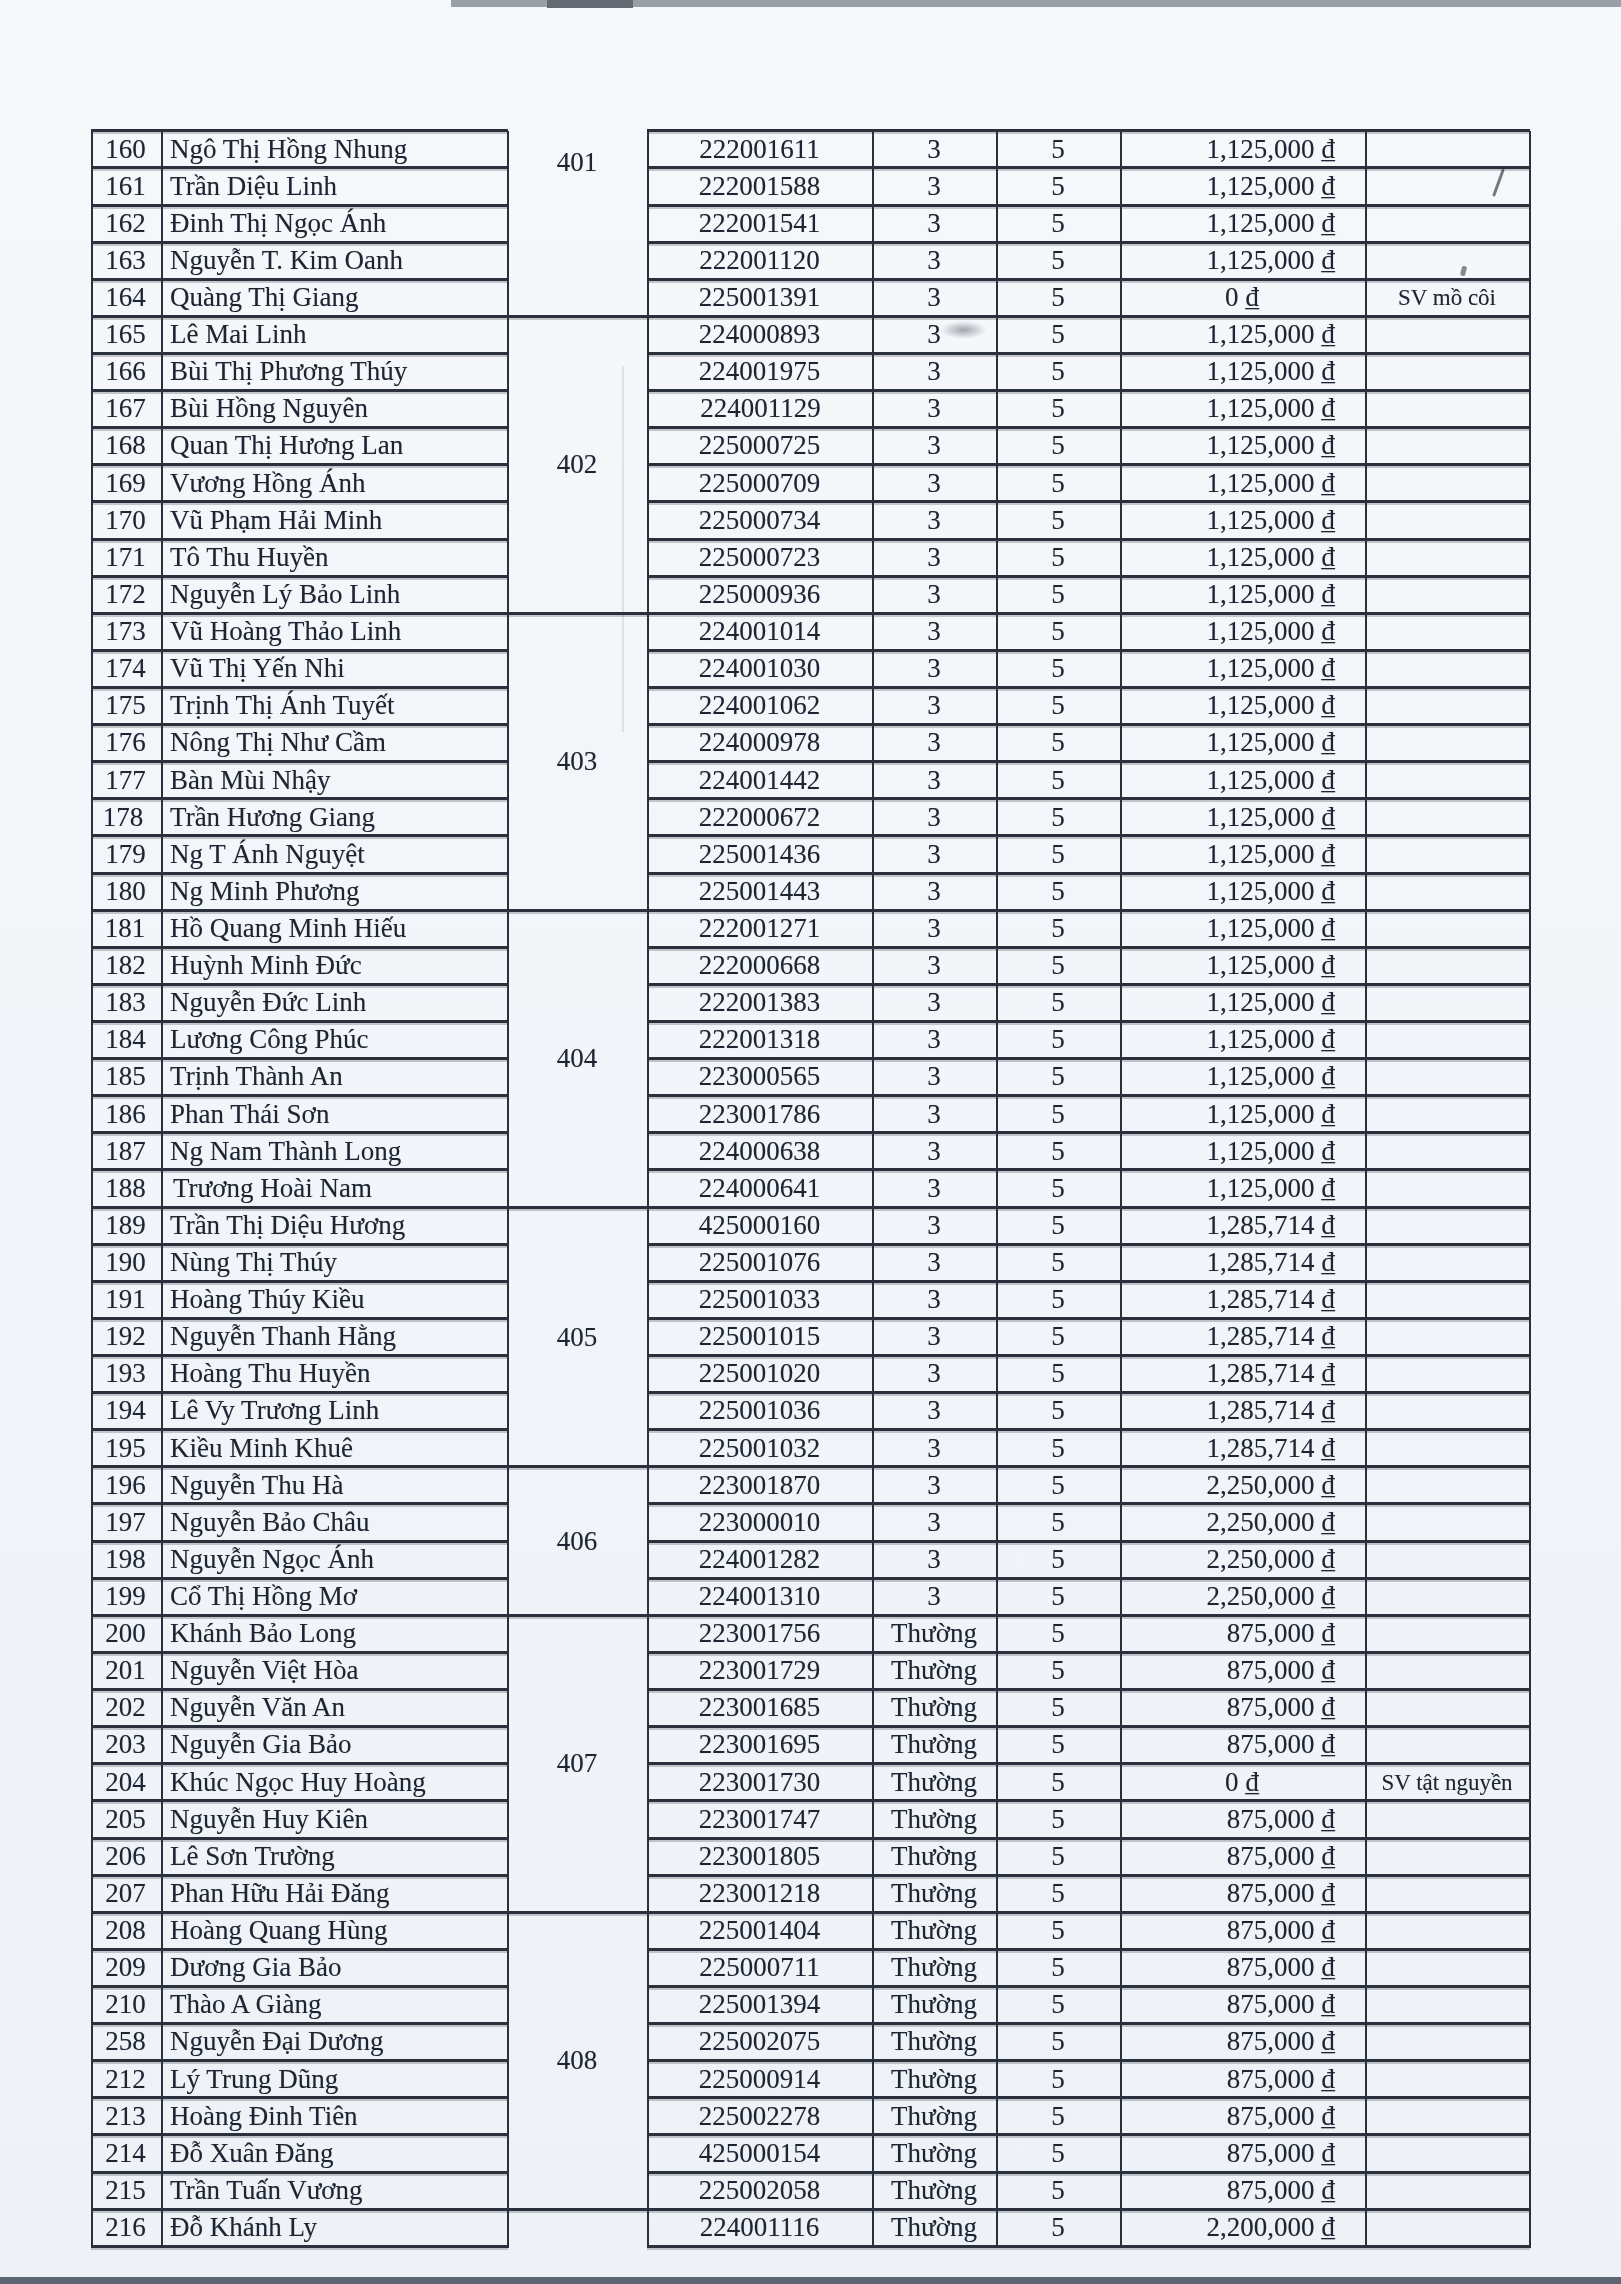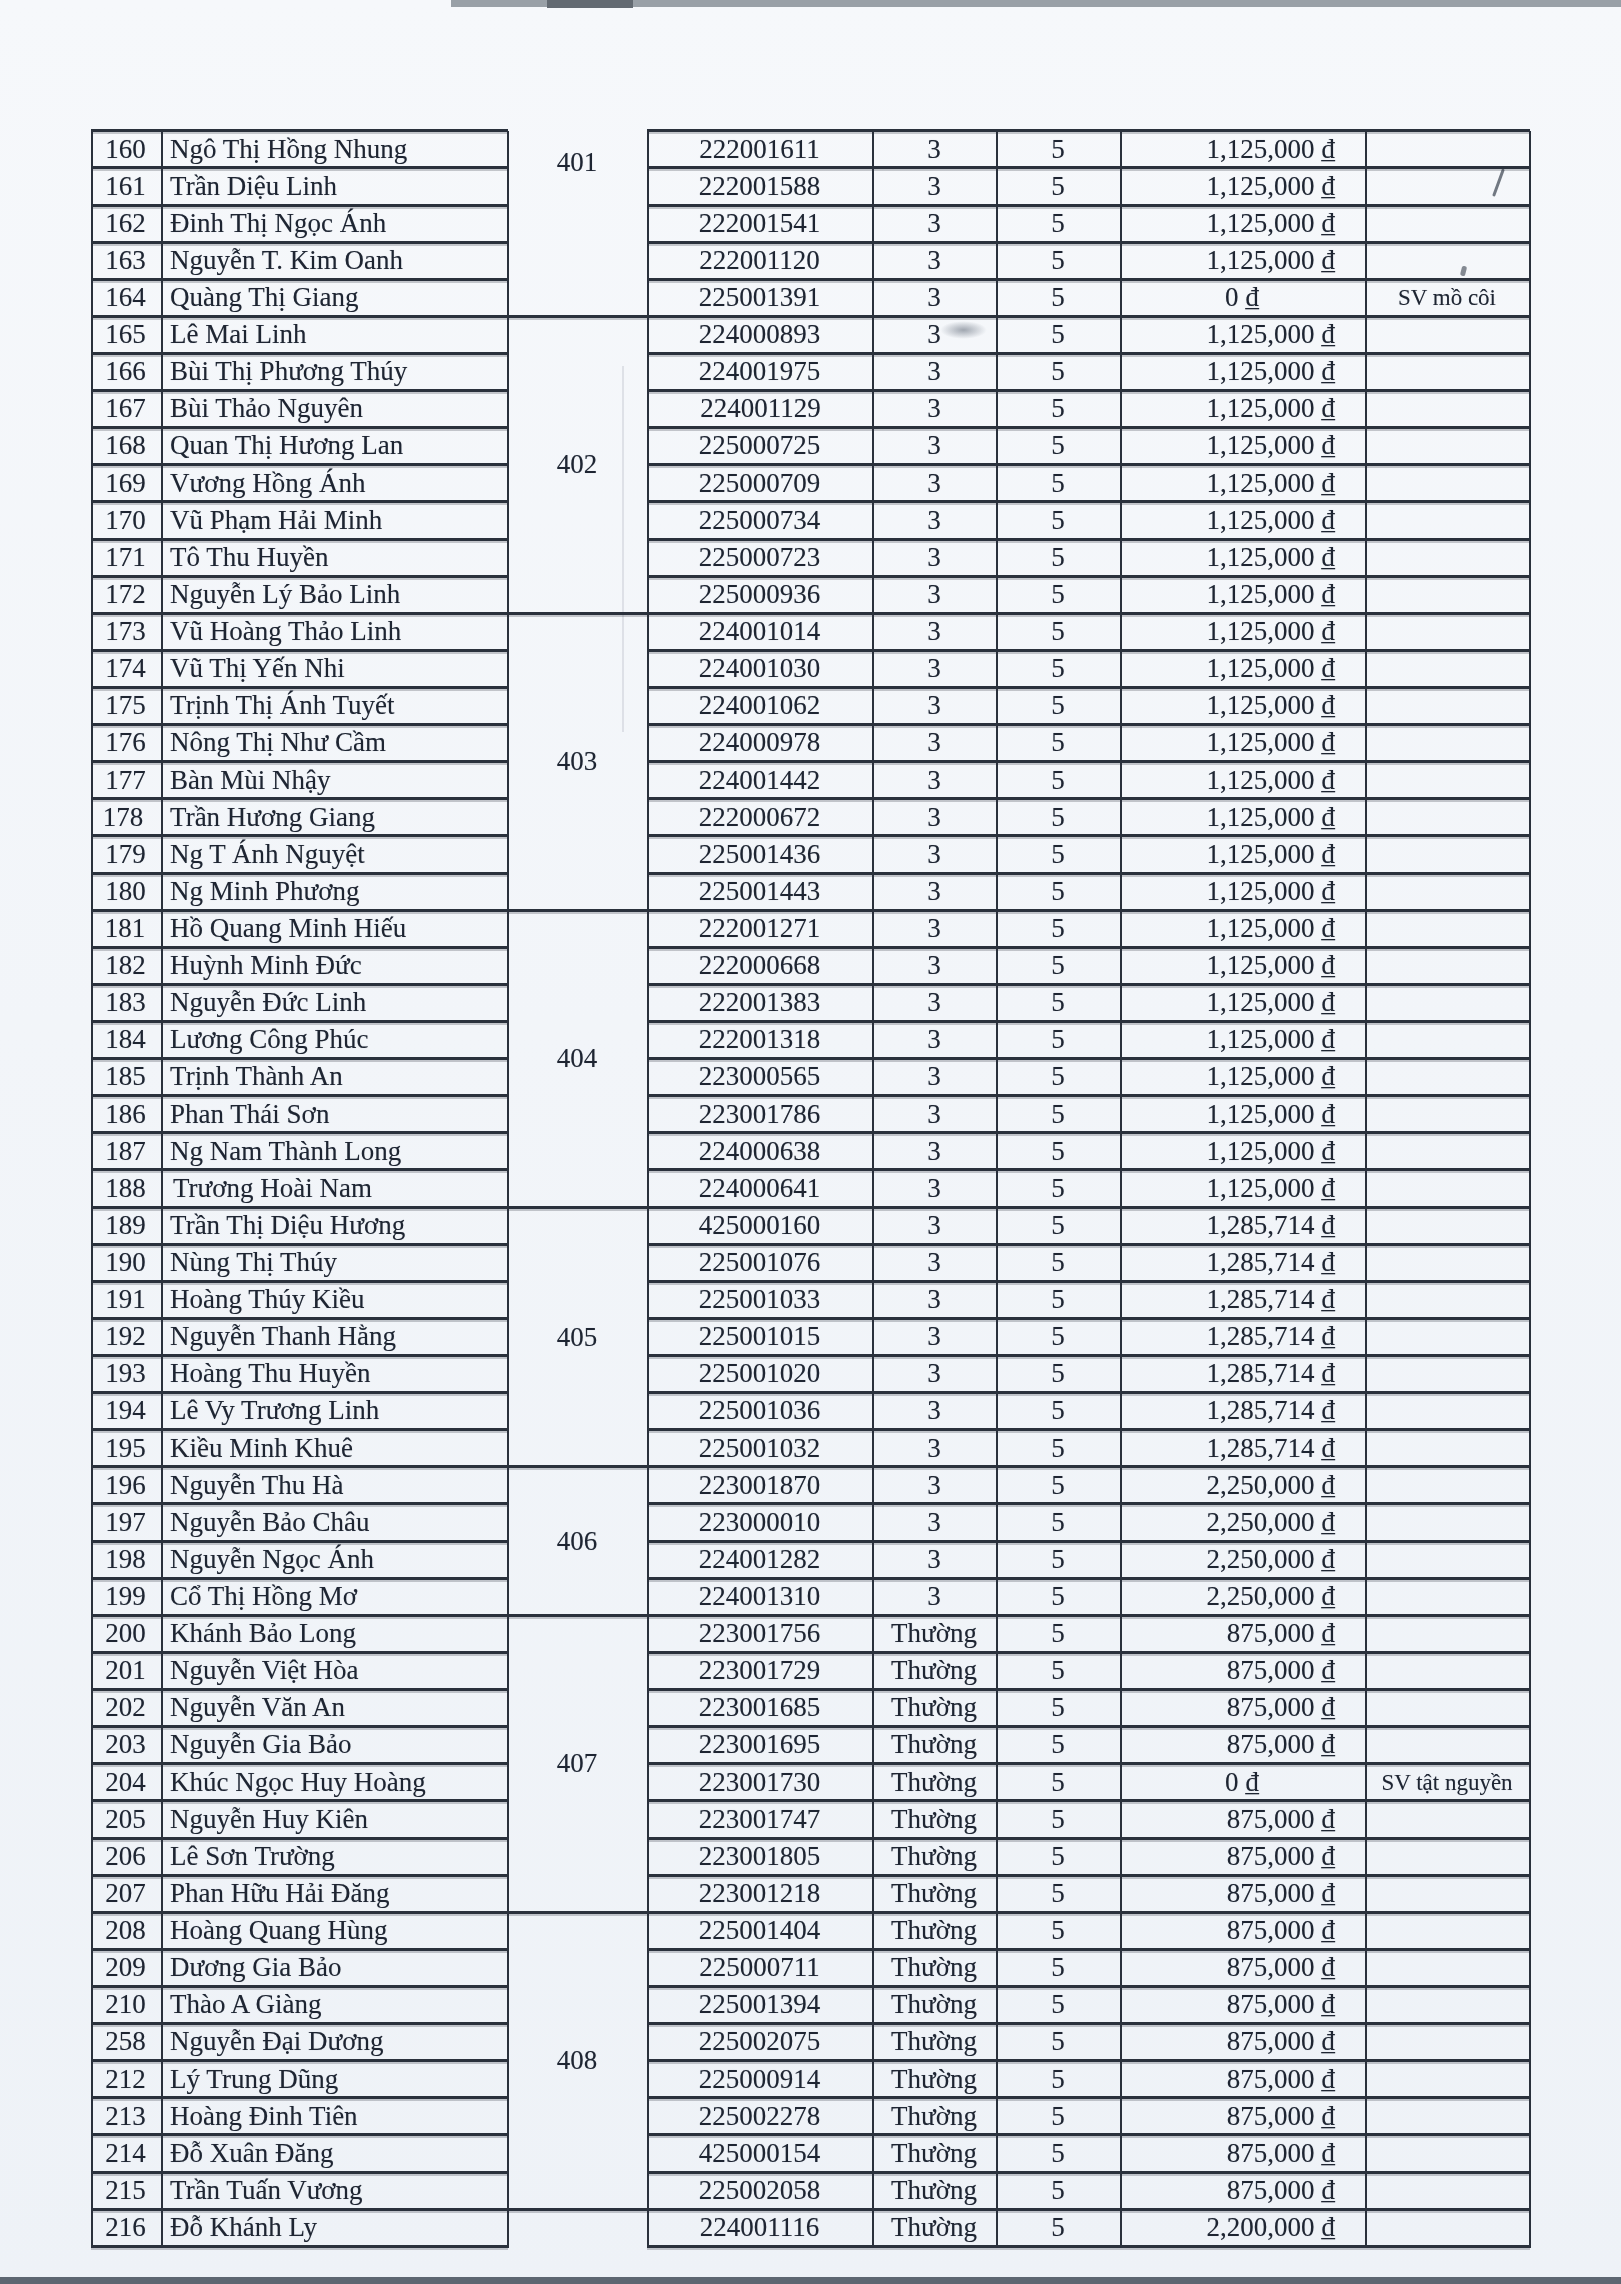--- a/index.html
+++ b/index.html
@@ -220,21 +220,21 @@
       <div class="cell c-center" style="left: 872px; top: 316px; width: 124px; height: 37px;">3</div>
       <div class="cell c-center" style="left: 996px; top: 316px; width: 124px; height: 37px;">5</div>
       <div class="cell c-right" style="left: 1120px; top: 316px; width: 244px; height: 37px;">1,125,000 ₫</div>
       <div class="cell c-center" style="left: 91px; top: 353px; width: 69px; height: 37px;">166</div>
       <div class="cell c-left" style="left: 161px; top: 353px; width: 346px; height: 37px;">Bùi Thị Phương Thúy</div>
       <div class="cell c-center" style="left: 647px; top: 353px; width: 225px; height: 37px;">224001975</div>
       <div class="cell c-center" style="left: 872px; top: 353px; width: 124px; height: 37px;">3</div>
       <div class="cell c-center" style="left: 996px; top: 353px; width: 124px; height: 37px;">5</div>
       <div class="cell c-right" style="left: 1120px; top: 353px; width: 244px; height: 37px;">1,125,000 ₫</div>
       <div class="cell c-center" style="left: 91px; top: 390px; width: 69px; height: 37px;">167</div>
-      <div class="cell c-left" style="left: 161px; top: 390px; width: 346px; height: 37px;">Bùi Thảo Nguyên</div>
+      <div class="cell c-left" style="left: 161px; top: 390px; width: 346px; height: 37px;">Bùi Hồng Nguyên</div>
       <div class="cell c-center" style="left: 647px; top: 390px; width: 227px; height: 37px;">224001129</div>
       <div class="cell c-center" style="left: 872px; top: 390px; width: 124px; height: 37px;">3</div>
       <div class="cell c-center" style="left: 996px; top: 390px; width: 124px; height: 37px;">5</div>
       <div class="cell c-right" style="left: 1120px; top: 390px; width: 244px; height: 37px;">1,125,000 ₫</div>
       <div class="cell c-center" style="left: 91px; top: 427px; width: 69px; height: 37px;">168</div>
       <div class="cell c-left" style="left: 161px; top: 427px; width: 346px; height: 37px;">Quan Thị Hương Lan</div>
       <div class="cell c-center" style="left: 647px; top: 427px; width: 225px; height: 37px;">225000725</div>
       <div class="cell c-center" style="left: 872px; top: 427px; width: 124px; height: 37px;">3</div>
       <div class="cell c-center" style="left: 996px; top: 427px; width: 124px; height: 37px;">5</div>
       <div class="cell c-right" style="left: 1120px; top: 427px; width: 244px; height: 37px;">1,125,000 ₫</div>

